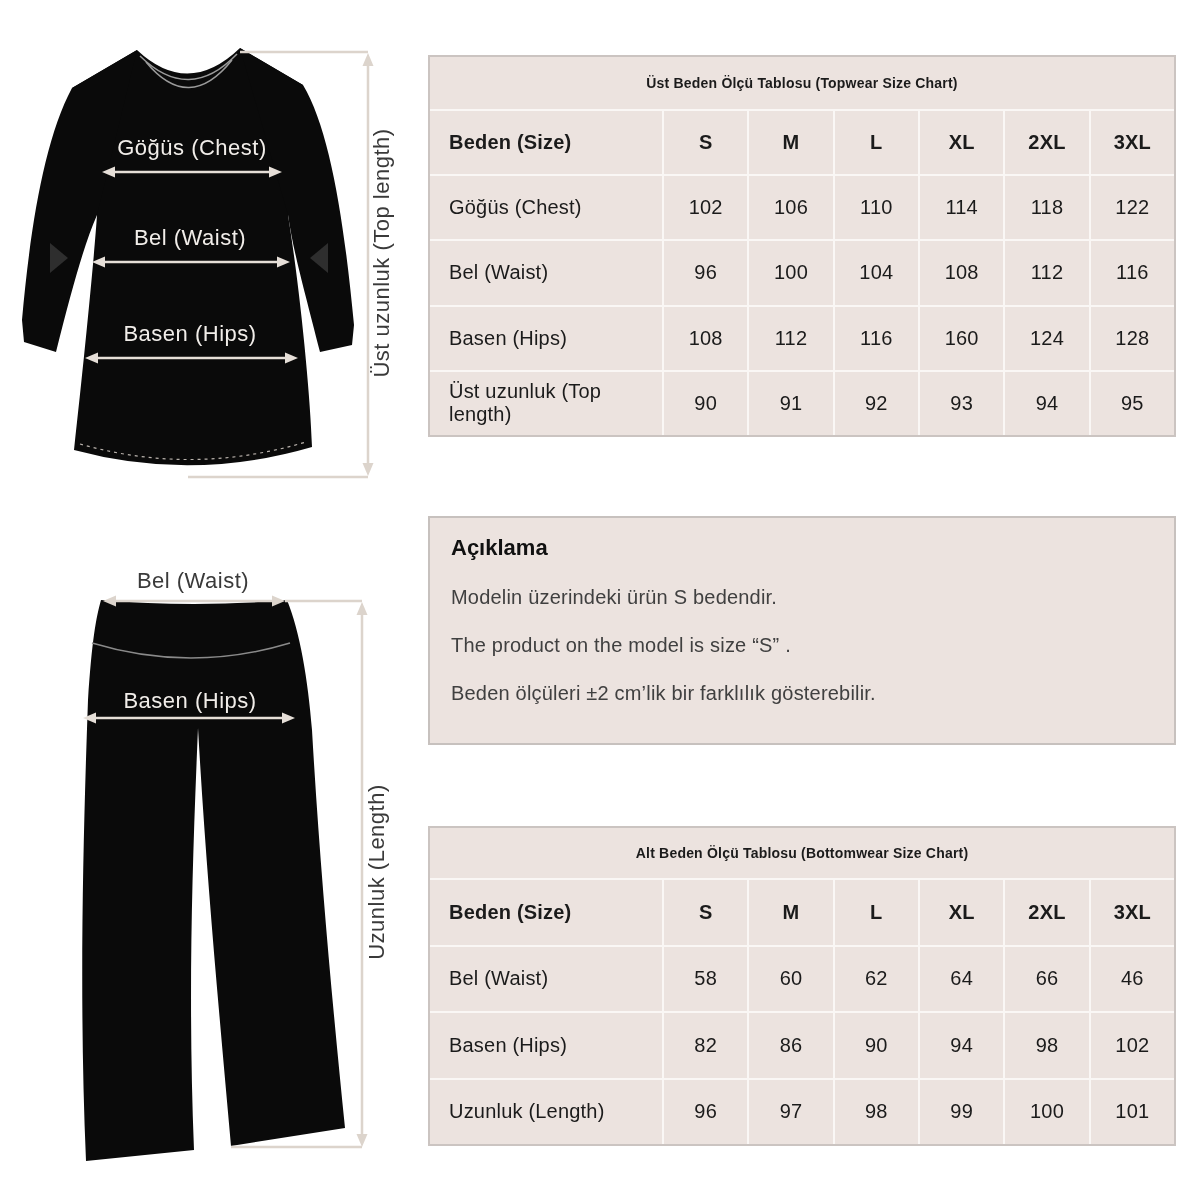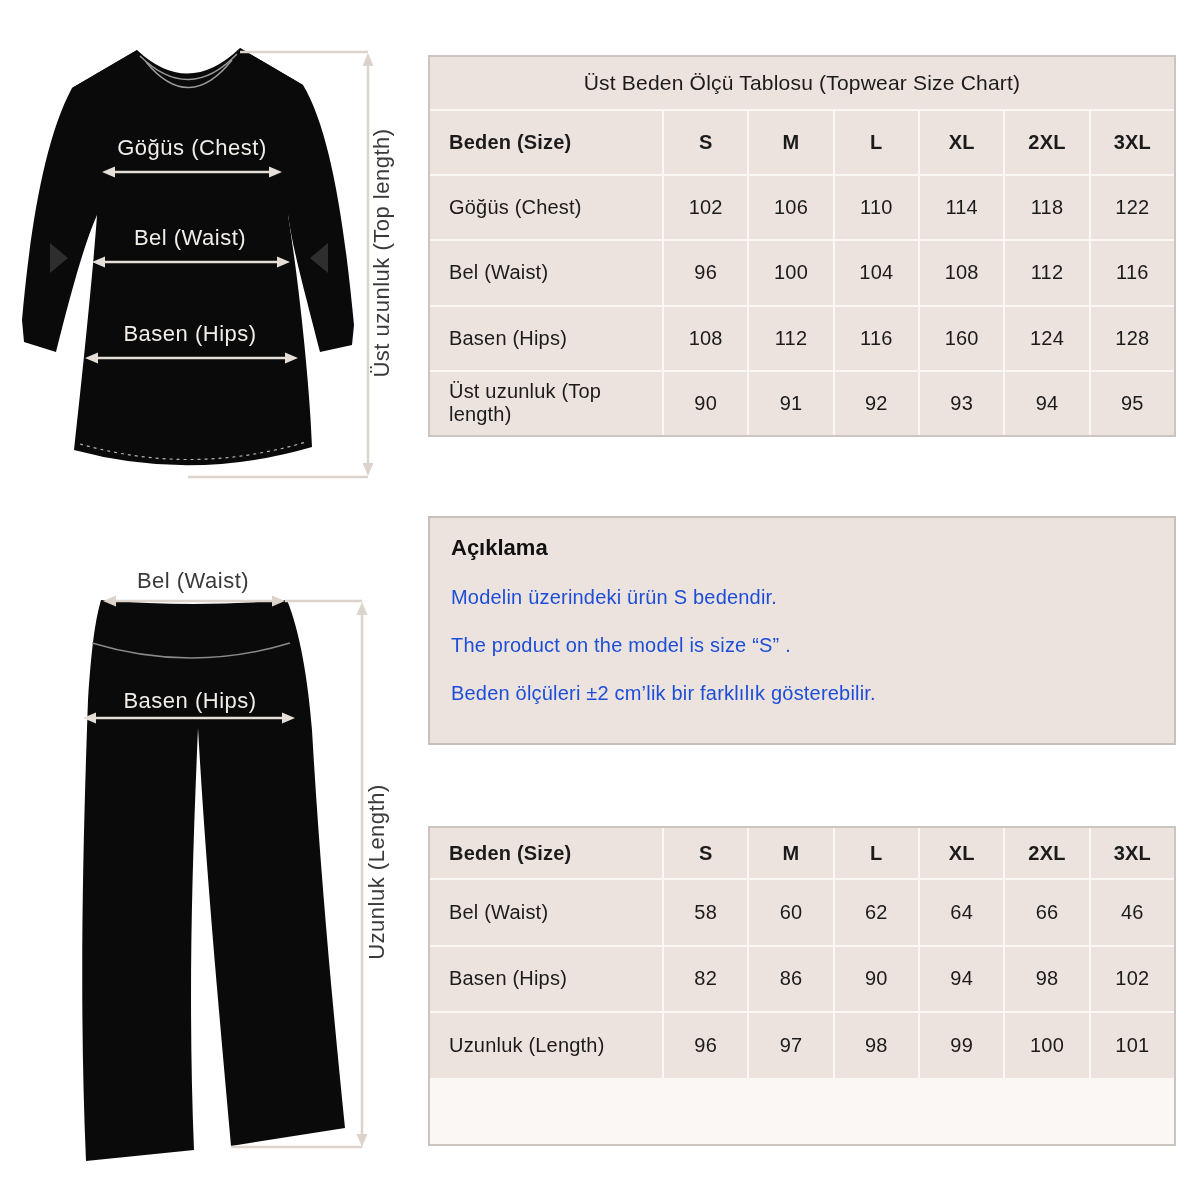--- a/index.html
+++ b/index.html
@@ -15,31 +15,31 @@
     gap:2px;
     background:#faf7f5;            
     border:2px solid #cbc4c1;
   }
   #top-table{left:428px;top:55px;width:748px;height:382px;grid-template-rows:52px repeat(5,1fr);}
   #bottom-table{left:428px;top:826px;width:748px;height:320px;grid-template-rows:50px repeat(4,1fr);}
   .cell{
     background:#ece3df;display:flex;align-items:center;justify-content:center;
     font-size:20px;letter-spacing:.2px;color:#1b1b1b;
   }
-  .cell.title{grid-column:1/-1;font-weight:normal;font-size:21px;}
+  .cell.title{grid-column:1/-1;font-weight:bold;font-size:14px;}
   .cell.head{font-weight:bold;}
   .cell.label,.cell.head.label{justify-content:flex-start;padding-left:19px;}
   
   #notes{
     left:428px;top:516px;width:748px;height:229px;
     background:#ece3df;border:2px solid #c7c1be;
     padding:17px 21px;
   }
   #notes .heading{font-weight:bold;font-size:22px;color:#111;}
-  #notes p{margin:24px 0 0 0;font-size:20px;line-height:24px;color:#1d4ed8;letter-spacing:.2px;}
+  #notes p{margin:24px 0 0 0;font-size:20px;line-height:24px;color:#404040;letter-spacing:.2px;}
   
   svg text{font-family:"Liberation Sans", sans-serif;}
   .garment-label-light{fill:#f1ede9;font-size:22px;letter-spacing:.5px;}
   .garment-label-dark{fill:#3a3a3a;font-size:22px;letter-spacing:.5px;}
   .meas-line{stroke:#dcd4cc;stroke-width:2.5;fill:none;}
   .meas-line-dark-bg{stroke:#e6dfd8;stroke-width:2.5;fill:none;}
   .head-light{fill:#dcd4cc;}
   .head-on-black{fill:#e6dfd8;}
 </style>
 </head>
@@ -172,20 +172,21 @@
     </div>
 
   <div id="notes" class="abs">
     <div class="heading">Açıklama</div>
     <p>Modelin üzerindeki ürün S bedendir.</p>
     <p>The product on the model is size “S” .</p>
     <p>Beden ölçüleri ±2 cm’lik bir farklılık gösterebilir.</p>
   </div>
 
   <div id="bottom-table" class="abs size-table">
+      <div class="cell title">Alt Beden Ölçü Tablosu (Bottomwear Size Chart)</div>
       <div class="cell head label">Beden (Size)</div>
       <div class="cell head">S</div>
       <div class="cell head">M</div>
       <div class="cell head">L</div>
       <div class="cell head">XL</div>
       <div class="cell head">2XL</div>
       <div class="cell head">3XL</div>
       <div class="cell label">Bel (Waist)</div>
       <div class="cell val">58</div>
       <div class="cell val">60</div>

